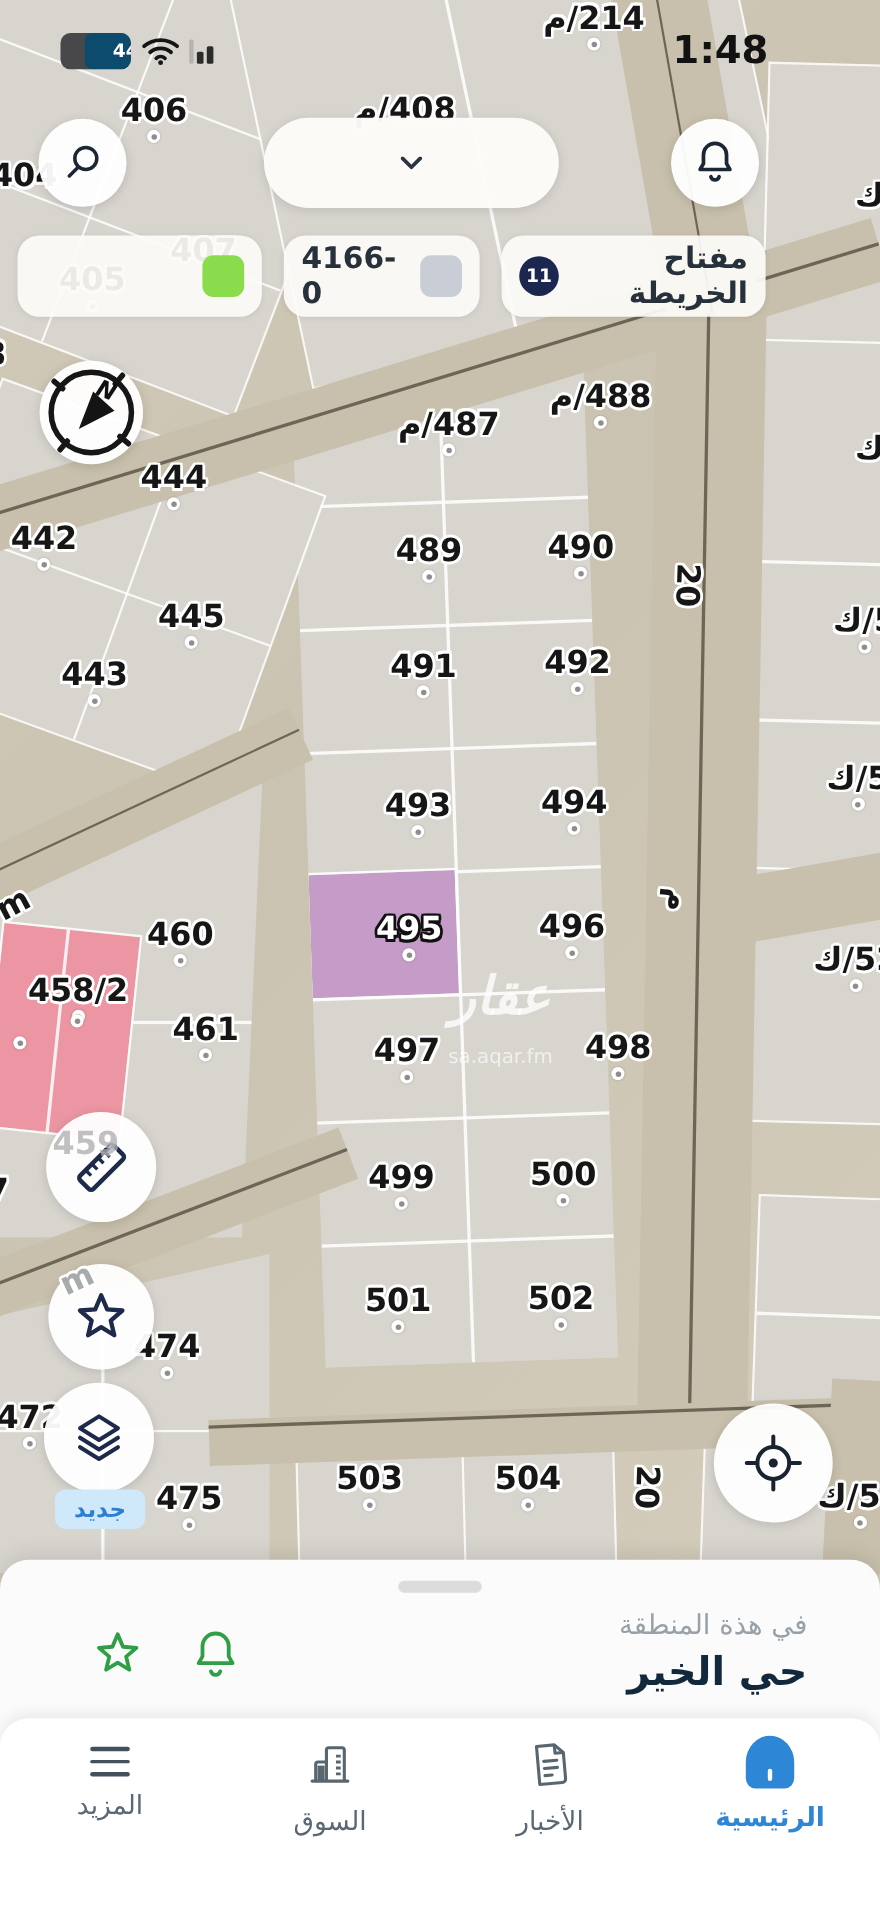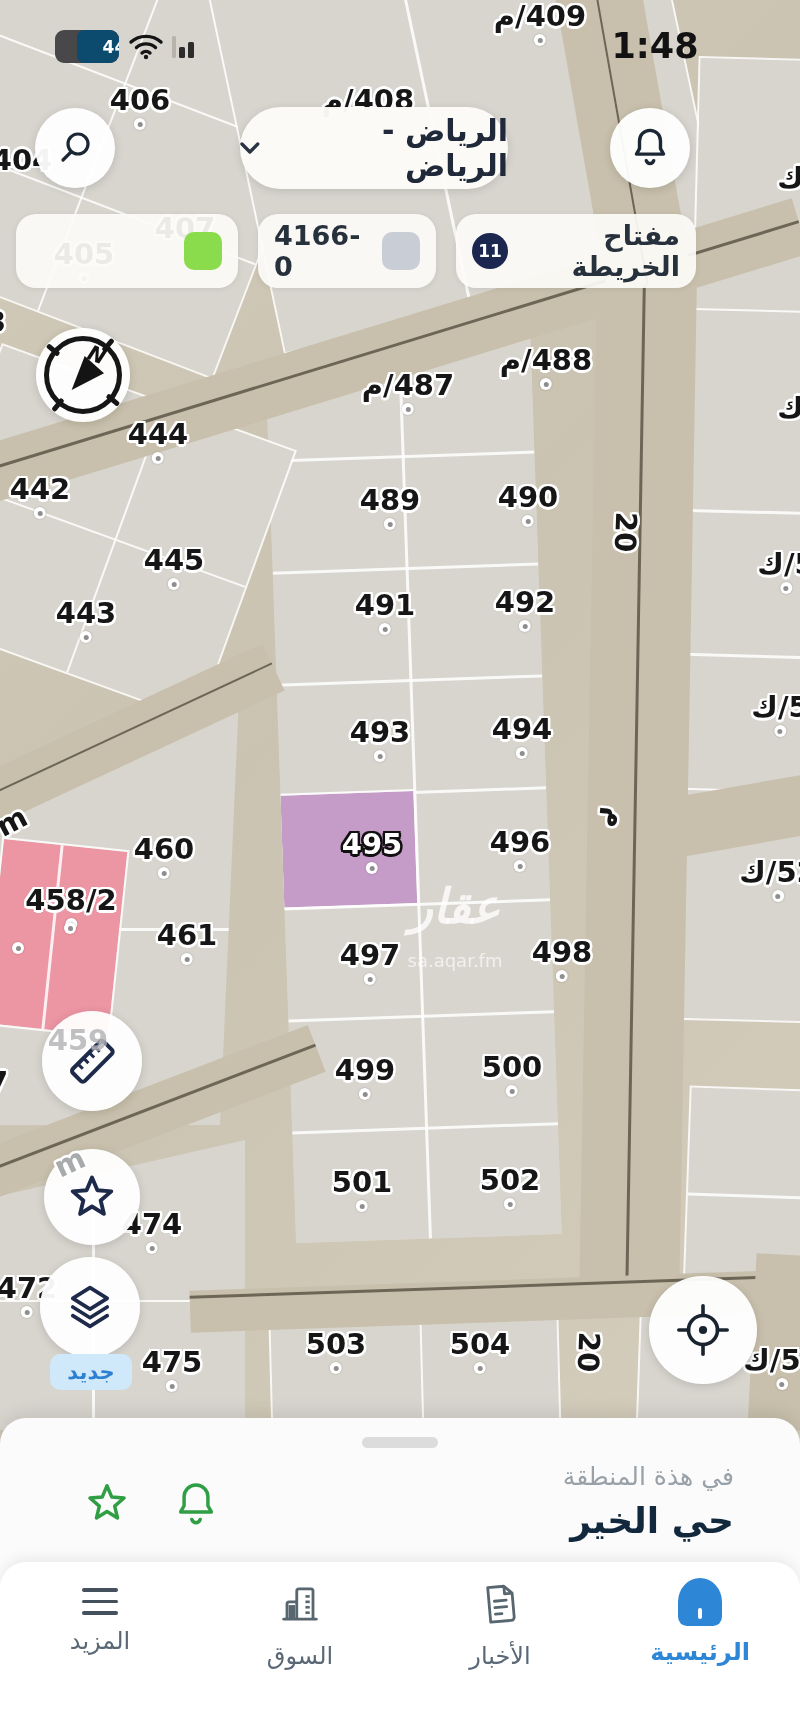--- a/index.html
+++ b/index.html
@@ -177,21 +177,21 @@
           <span>404</span>
         </div>
         <div class="plot" dir="rtl" style="left: 140px; top: 108px; transform: translate(-50%, -50%);">
           <span>406</span>
           <span class="pdot"></span>
         </div>
         <div class="plot" dir="rtl" style="left: 368px; top: 100px; transform: translate(-50%, -50%);">
           <span>408/م</span>
         </div>
         <div class="plot" dir="rtl" style="left: 540px; top: 24px; transform: translate(-50%, -50%);">
-          <span>409/م</span>
+          <span>214/م</span>
           <span class="pdot"></span>
         </div>
         <div class="plot" dir="rtl" style="left: 185px; top: 228px; transform: translate(-50%, -50%);">
           <span>407</span>
         </div>
         <div class="plot" dir="rtl" style="left: 84px; top: 262px; transform: translate(-50%, -50%);">
           <span>405</span>
           <span class="pdot"></span>
         </div>
         <div class="plot" dir="rtl" style="left: -4px; top: 322px; transform: translate(-50%, -50%);">
@@ -386,21 +386,20 @@
   </div>
 
   <div class="rbtn" id="btn-search">
     <svg width="40" height="40" viewBox="0 0 40 40">
       <circle cx="23" cy="16" r="10" fill="none" stroke="#1c2735" stroke-width="3.2"></circle>
       <line x1="16" y1="24" x2="8" y2="32" stroke="#1c2735" stroke-width="3.2" stroke-linecap="round"></line>
     </svg>
   </div>
 
   <div class="region-pill">
-    <span>الرياض - الرياض</span>
     <svg width="20" height="13" viewBox="0 0 20 13">
       <polyline points="2,2 10,10 18,2" fill="none" stroke="#2b3442" stroke-width="3.4" stroke-linecap="round" stroke-linejoin="round"></polyline>
     </svg>
   </div>
 
   <div class="rbtn" id="btn-bell">
     <svg width="42" height="44" viewBox="0 0 24 26">
       <path d="M12 2.6c-3.5 0-6.2 2.7-6.2 6.2v4.6L4 16.6h16l-1.8-3.2V8.8c0-3.5-2.7-6.2-6.2-6.2z" fill="none" stroke="#1c2735" stroke-width="2" stroke-linejoin="round"></path>
       <path d="M9.8 20.5c.4 1.1 1.2 1.7 2.2 1.7s1.8-.6 2.2-1.7" fill="none" stroke="#1c2735" stroke-width="2" stroke-linecap="round"></path>
     </svg>

